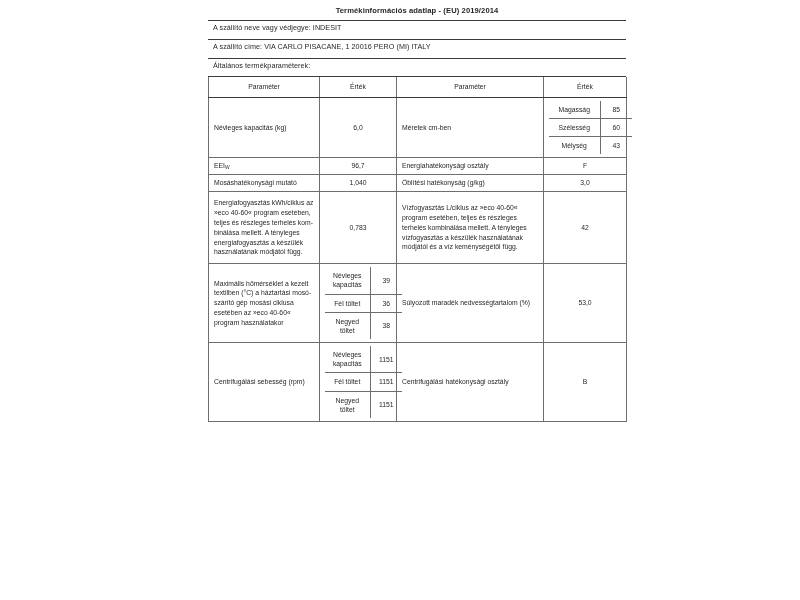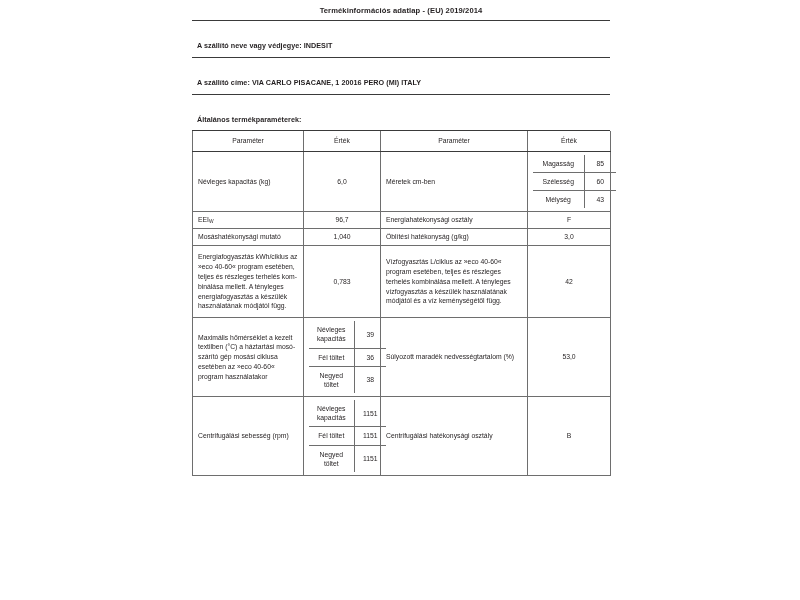--- a/index.html
+++ b/index.html
@@ -14,42 +14,43 @@
     font-family: "Liberation Sans", sans-serif;
     color: #231f20;
     -webkit-font-smoothing: antialiased;
   }
 
   .page {
     position: relative;
     width: 672px;
     height: 600px;
     background: #ffffff;
+    margin-left: 16px;
   }
 
   .sheet {
     position: absolute;
     left: 192px;
     top: 0;
     width: 418px;
   }
 
   .doc-title {
     text-align: center;
     font-size: 7.6px;
     font-weight: bold;
     letter-spacing: 0.1px;
     padding: 6px 0 5px 0;
   }
 
   .hdr-row {
     border-top: 1.1px solid #3a3a3a;
     font-size: 7.2px;
-    font-weight: bold;
-    padding: 20px 0 7px 5px;
+    font-weight: normal;
+    padding: 2px 0 7px 5px;
     letter-spacing: 0.05px;
   }
   .hdr-row.last {
     border-bottom: 1.1px solid #3a3a3a;
     padding-bottom: 6px;
   }
 
   table.spec {
     border-collapse: collapse;
     width: 418px;

